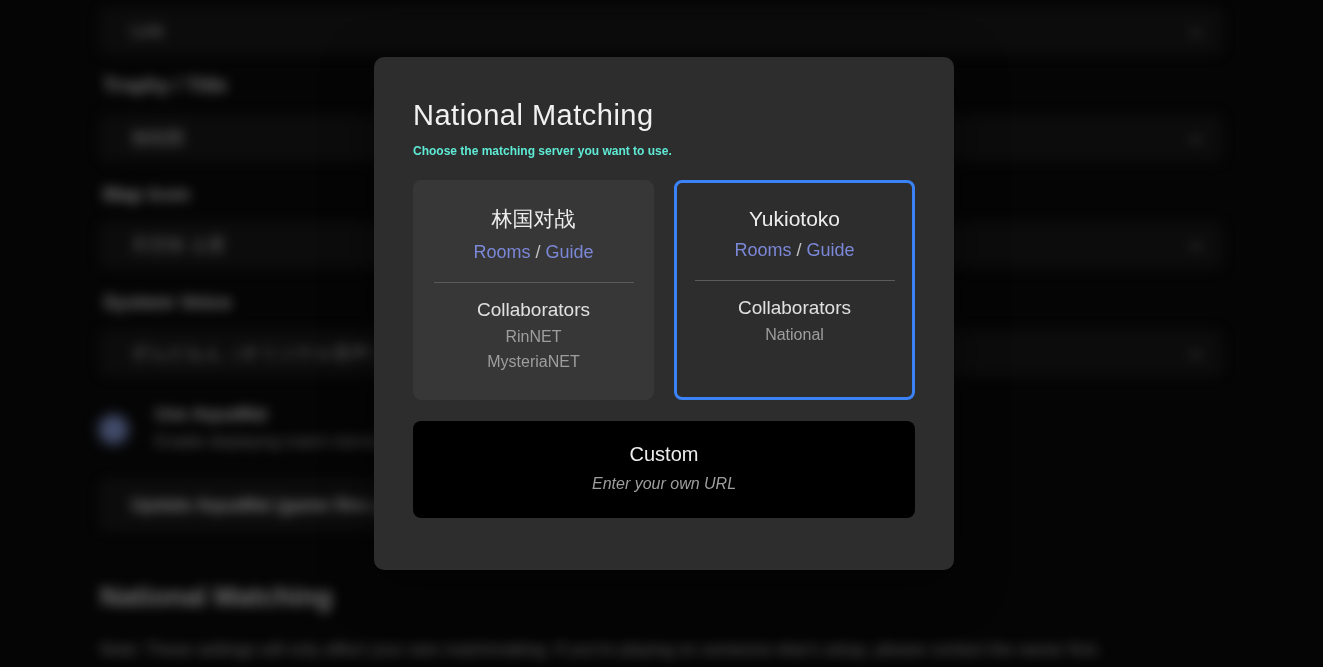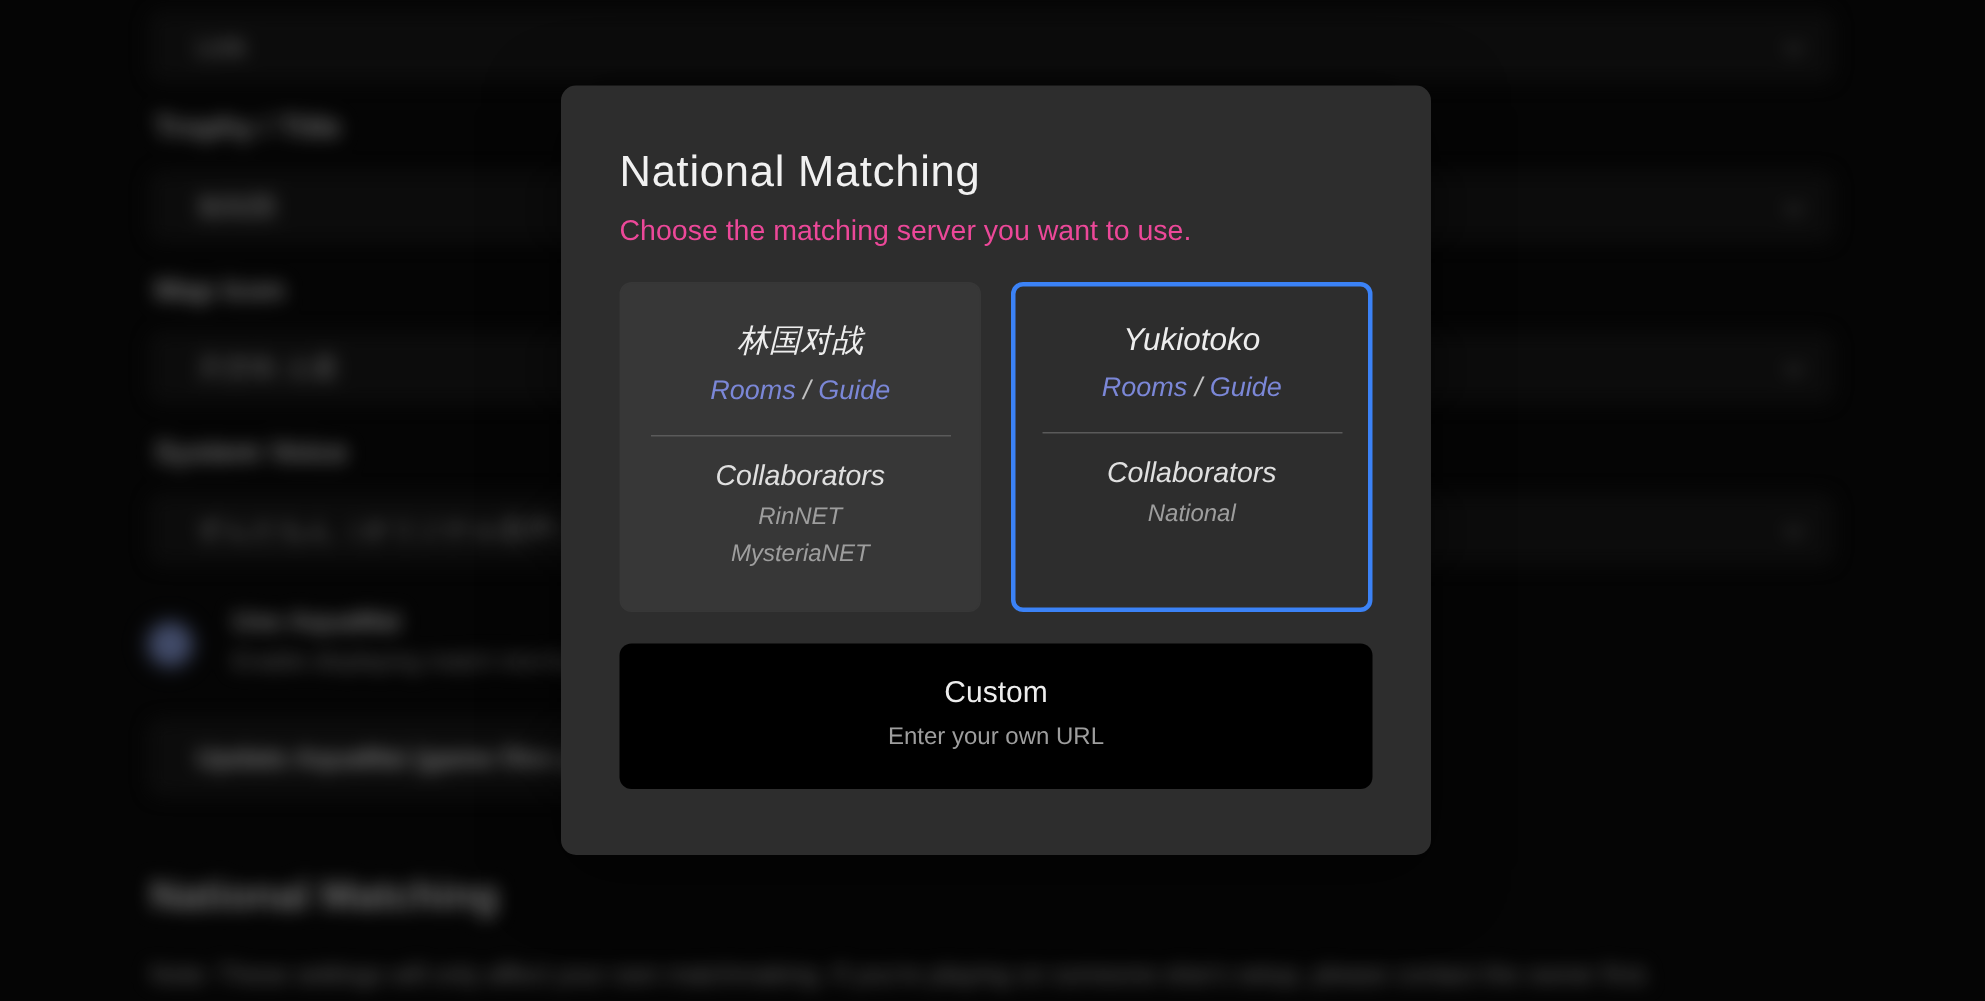--- a/index.html
+++ b/index.html
@@ -30,38 +30,38 @@
               font-size:17px; white-space:nowrap; overflow:hidden; }
 
   
   .overlay { position:absolute; inset:0; background:rgba(0,0,0,0.48); }
 
   
   .modal { position:absolute; left:374px; top:57px; width:580px; height:513px;
            background:#2d2d2d; border-radius:10px; padding:42px 39px 0 39px;
            box-shadow:0 12px 48px rgba(0,0,0,0.55); }
   .modal-title { color:#f1f1f1; font-size:29px; font-weight:500; letter-spacing:0.5px; }
-  .modal-subtitle { margin-top:12px; color:#ec4899; font-size:19px; }
+  .modal-subtitle { margin-top:12px; color:#5eead4; font-size:12px;font-weight:bold; }
 
-  .cards { display:flex; gap:20px; margin-top:22px;font-style:italic; }
+  .cards { display:flex; gap:20px; margin-top:22px; }
   .server-card { width:241px; height:220px; background:#373737; border-radius:8px;
                  border:1px solid #373737; text-align:center; padding-top:24px; cursor:pointer; }
   .server-card.selected { background:transparent; border:3px solid #3b82f6; }
   .server-name { color:#ededed; font-size:21px; }
   .server-links { margin-top:9px; font-size:18px; }
   .server-links a { color:#7b87d7; text-decoration:none; cursor:pointer; }
   .server-links .sep { color:#c2c2c2; }
   .card-divider { width:200px; margin:19px auto 0 auto; border:none; border-top:1px solid #5a5a5a; }
   .collab-label { margin-top:16px; color:#e0e0e0; font-size:19px; }
   .collab-name { margin-top:7px; color:#9e9e9e; font-size:16px; }
 
   .custom-card { margin-top:21px; width:502px; height:97px; background:#000000;
                  border-radius:8px; text-align:center; padding-top:22px; cursor:pointer; }
   .custom-title { color:#ededed; font-size:20px; }
-  .custom-sub { margin-top:9px; color:#9e9e9e; font-size:16px; }
+  .custom-sub { margin-top:9px; color:#9e9e9e; font-size:16px;font-style:italic; }
 </style>
 </head>
 <body>
 
 <div class="stage">
 
   <div class="bg-content">
 
     <div class="bg-input" style="top:8px;">
       <span>Link</span>

